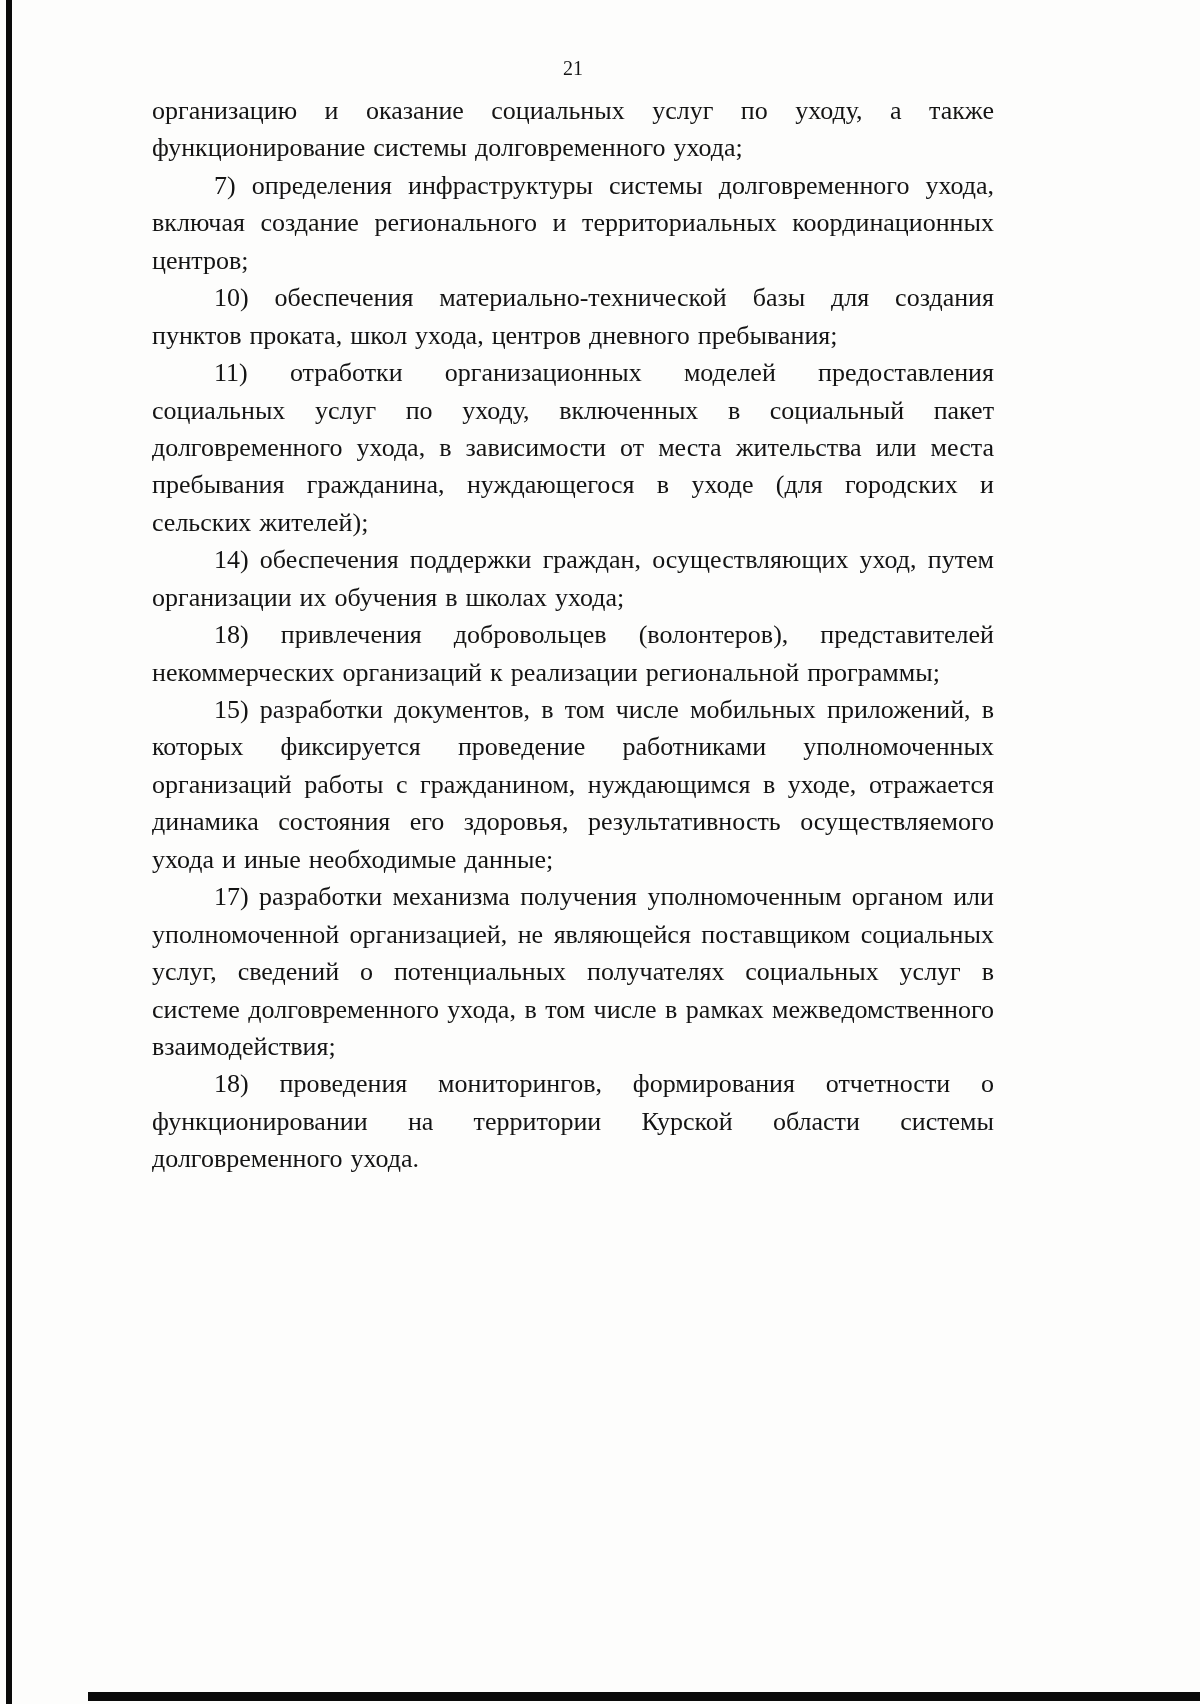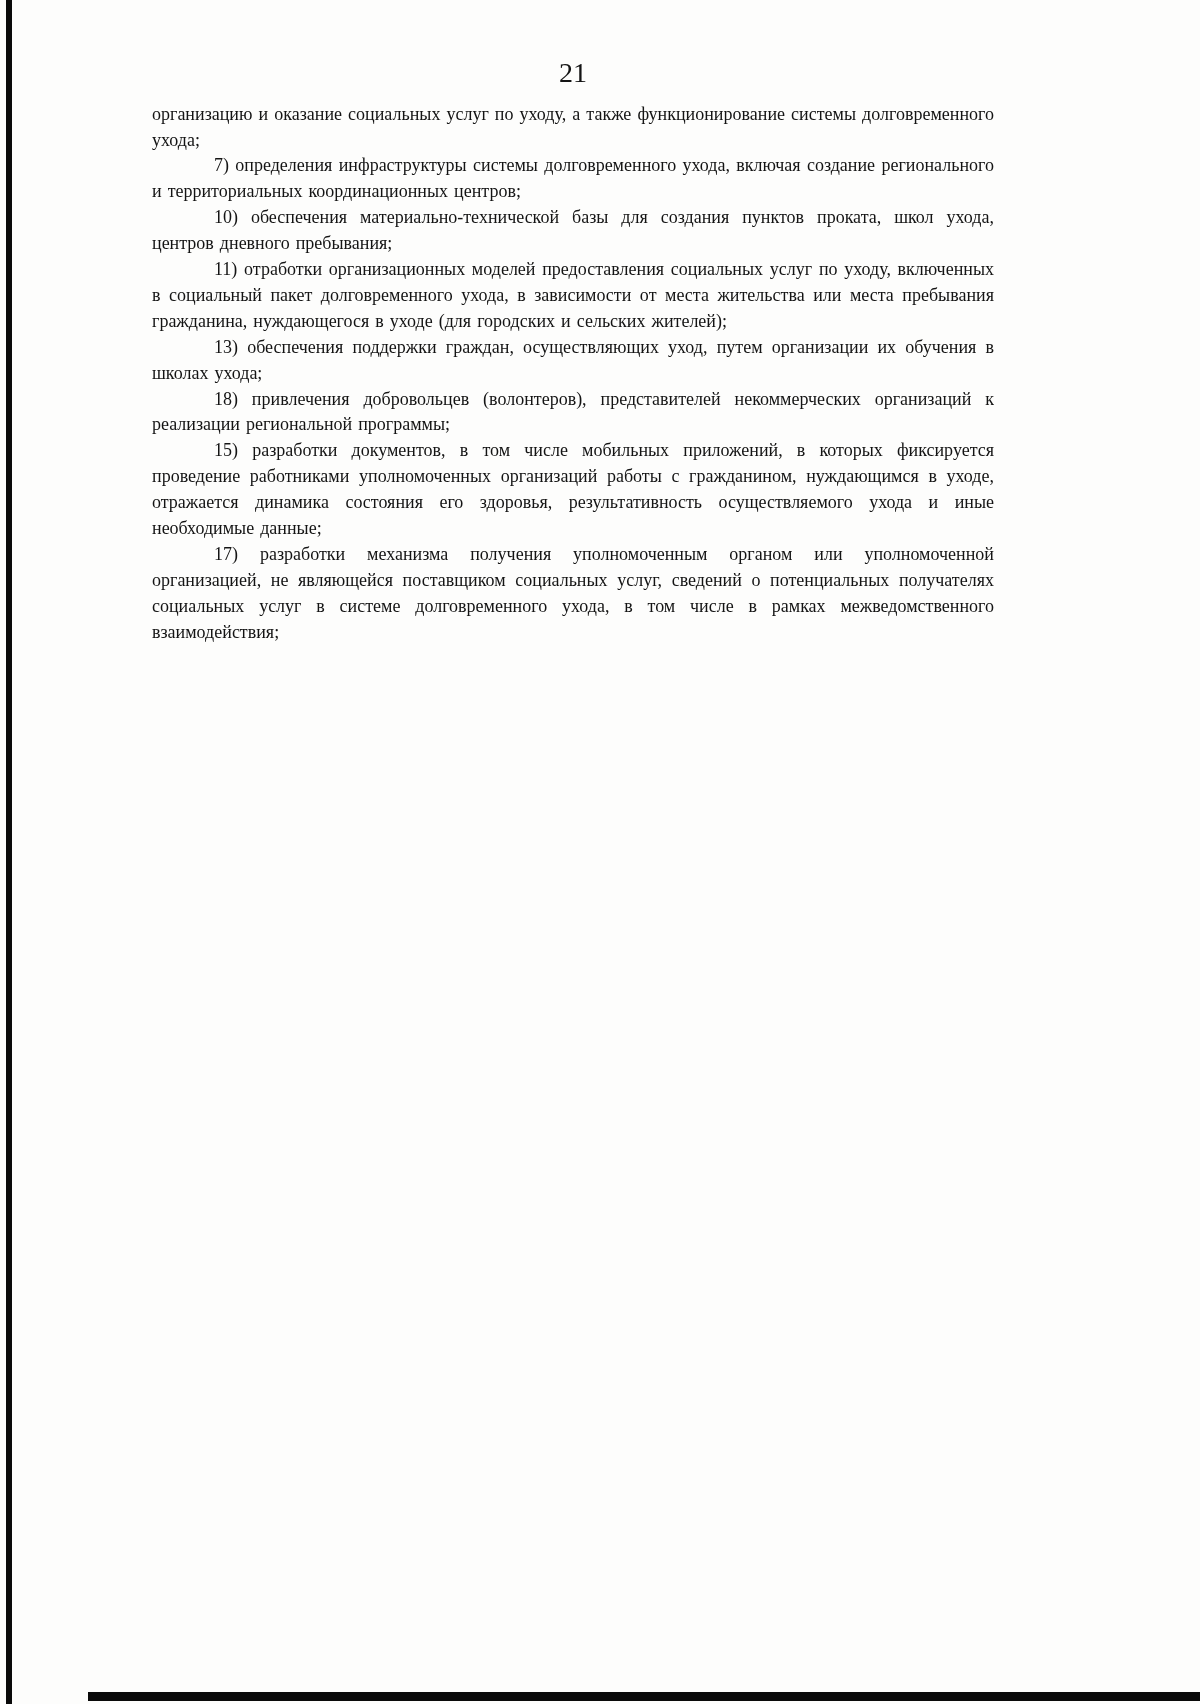--- a/index.html
+++ b/index.html
@@ -32,27 +32,27 @@
     background: #0a0a0a;
   }
   .content {
     position: absolute;
     left: 152px;
     top: 56px;
     width: 842px;
   }
   .page-number {
     text-align: center;
-    font-size: 28px;
+    font-size: 20px;
     line-height: 1.2;
     margin: 0 0 12px 0;
   }
   .para {
     margin: 0;
-    font-size: 18px;
+    font-size: 26px;
     line-height: 1.44;
     text-align: justify;
     text-indent: 62px;
     word-spacing: 1.5px;
   }
   .para.noindent {
     text-indent: 0;
   }
 </style>
 </head>
@@ -61,20 +61,21 @@
 <div class="page">
   <div class="edge-left"></div>
 
   <div class="content">
     <div class="page-number">21</div>
 
     <p class="para noindent">организацию и оказание социальных услуг по уходу, а также функционирование системы долговременного ухода;</p>
     <p class="para">7) определения инфраструктуры системы долговременного ухода, включая создание регионального и территориальных координационных центров;</p>
     <p class="para">10) обеспечения материально-технической базы для создания пунктов проката, школ ухода, центров дневного пребывания;</p>
     <p class="para">11) отработки организационных моделей предоставления социальных услуг по уходу, включенных в социальный пакет долговременного ухода, в зависимости от места жительства или места пребывания гражданина, нуждающегося в уходе (для городских и сельских жителей);</p>
-    <p class="para">13) обеспечения поддержки граждан, осуществляющих уход, путем организации их обучения в школах ухода;</p>
+    <p class="para">14) обеспечения поддержки граждан, осуществляющих уход, путем организации их обучения в школах ухода;</p>
     <p class="para">18) привлечения добровольцев (волонтеров), представителей некоммерческих организаций к реализации региональной программы;</p>
     <p class="para">15) разработки документов, в том числе мобильных приложений, в которых фиксируется проведение работниками уполномоченных организаций работы с гражданином, нуждающимся в уходе, отражается динамика состояния его здоровья, результативность осуществляемого ухода и иные необходимые данные;</p>
     <p class="para">17) разработки механизма получения уполномоченным органом или уполномоченной организацией, не являющейся поставщиком социальных услуг, сведений о потенциальных получателях социальных услуг в системе долговременного ухода, в том числе в рамках межведомственного взаимодействия;</p>
+    <p class="para">18) проведения мониторингов, формирования отчетности о функционировании на территории Курской области системы долговременного ухода.</p>
   </div>
 
   <div class="edge-bottom"></div>
 </div>
 
 </body></html>

